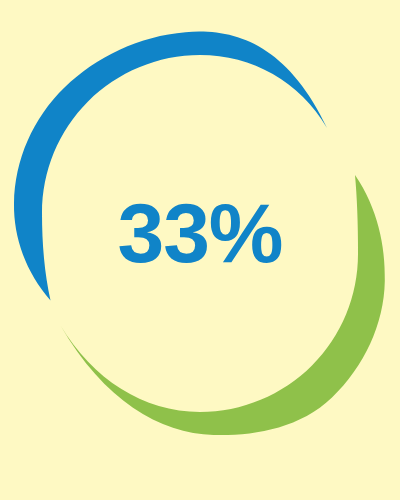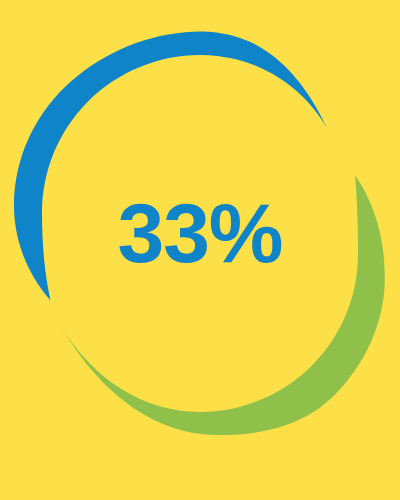--- a/index.html
+++ b/index.html
@@ -47,21 +47,21 @@
     letter-spacing: -1px;
     color: #1084c8;
     transform: translateY(-17px);
     white-space: nowrap;
     -webkit-font-smoothing: antialiased;
   }
 </style>
 </head>
 <body>
 
-<div id="progress-widget" style="background: #fde047;">
+<div id="progress-widget" style="background: #fef9c3;">
 
   <svg id="donut-svg" viewBox="0 0 400 500" aria-hidden="true">
 
     <path fill="#1084c8" d="M 50.5 300.5
              C 26 272 13.5 238 14.0 203.5
              C 14.6 160 33.0 118 64.5 87.5
              C 96.5 56.5 139.5 36.0 185.5 32.2
              C 236.0 28.0 287.5 45.0 327.0 128.0
              C 300.0 81.5 252.0 55.0 200.0 55.0
              C 158.0 55.0 117.5 72.0 88.0 101.5

